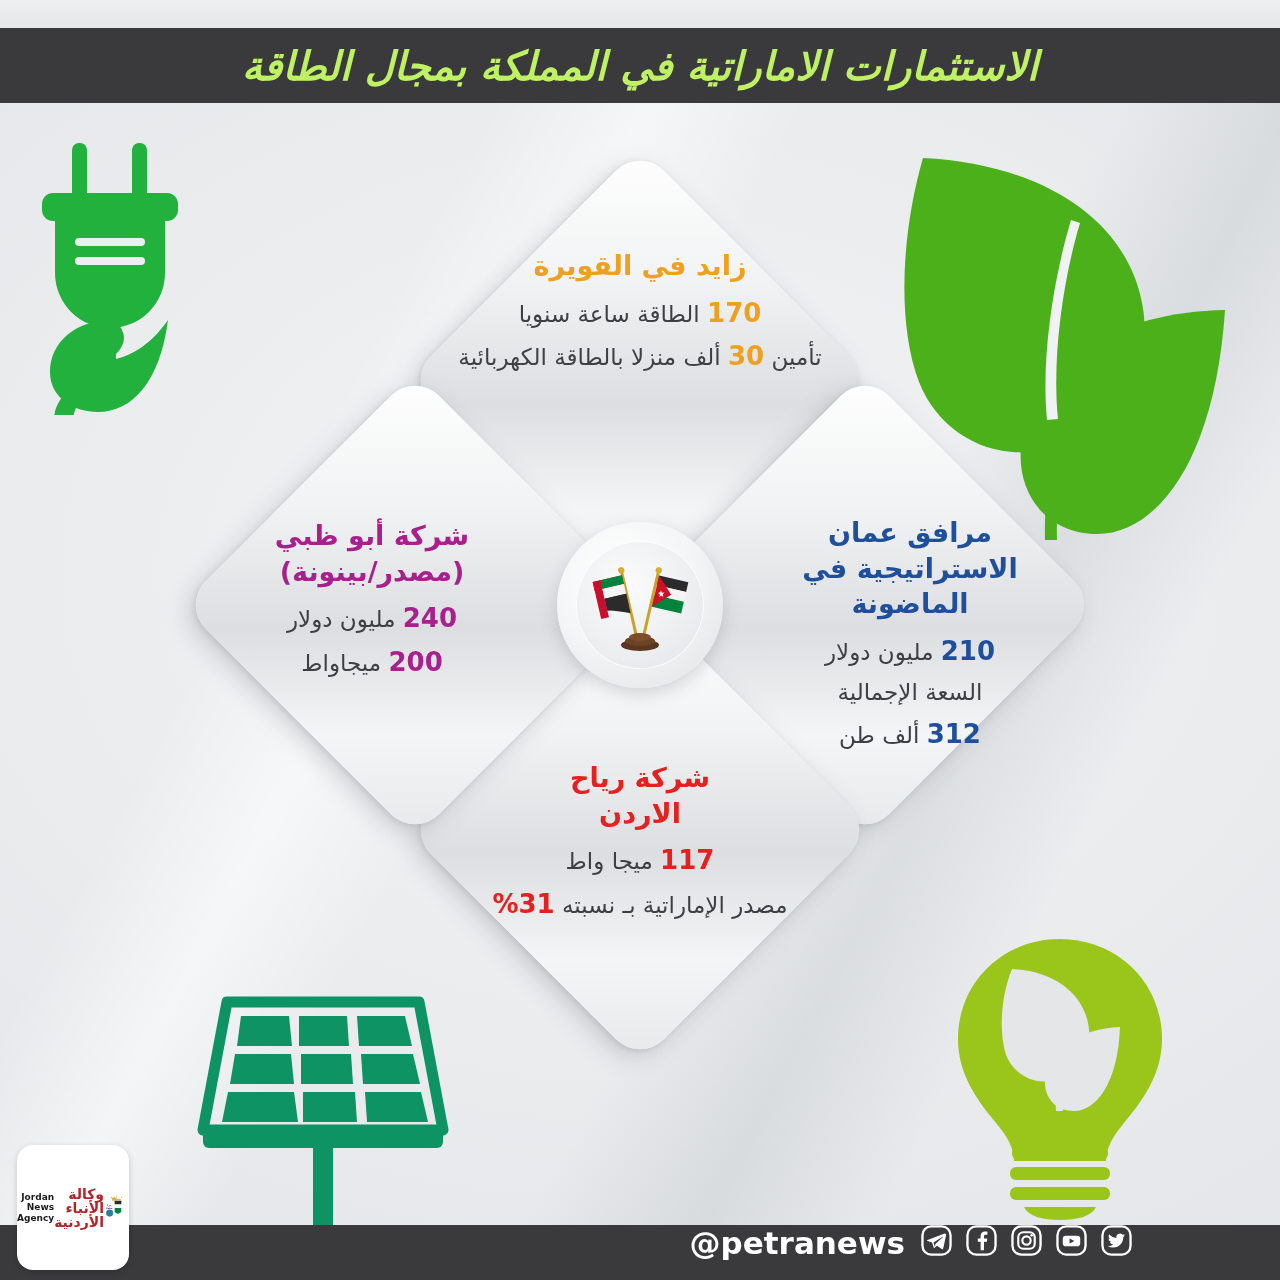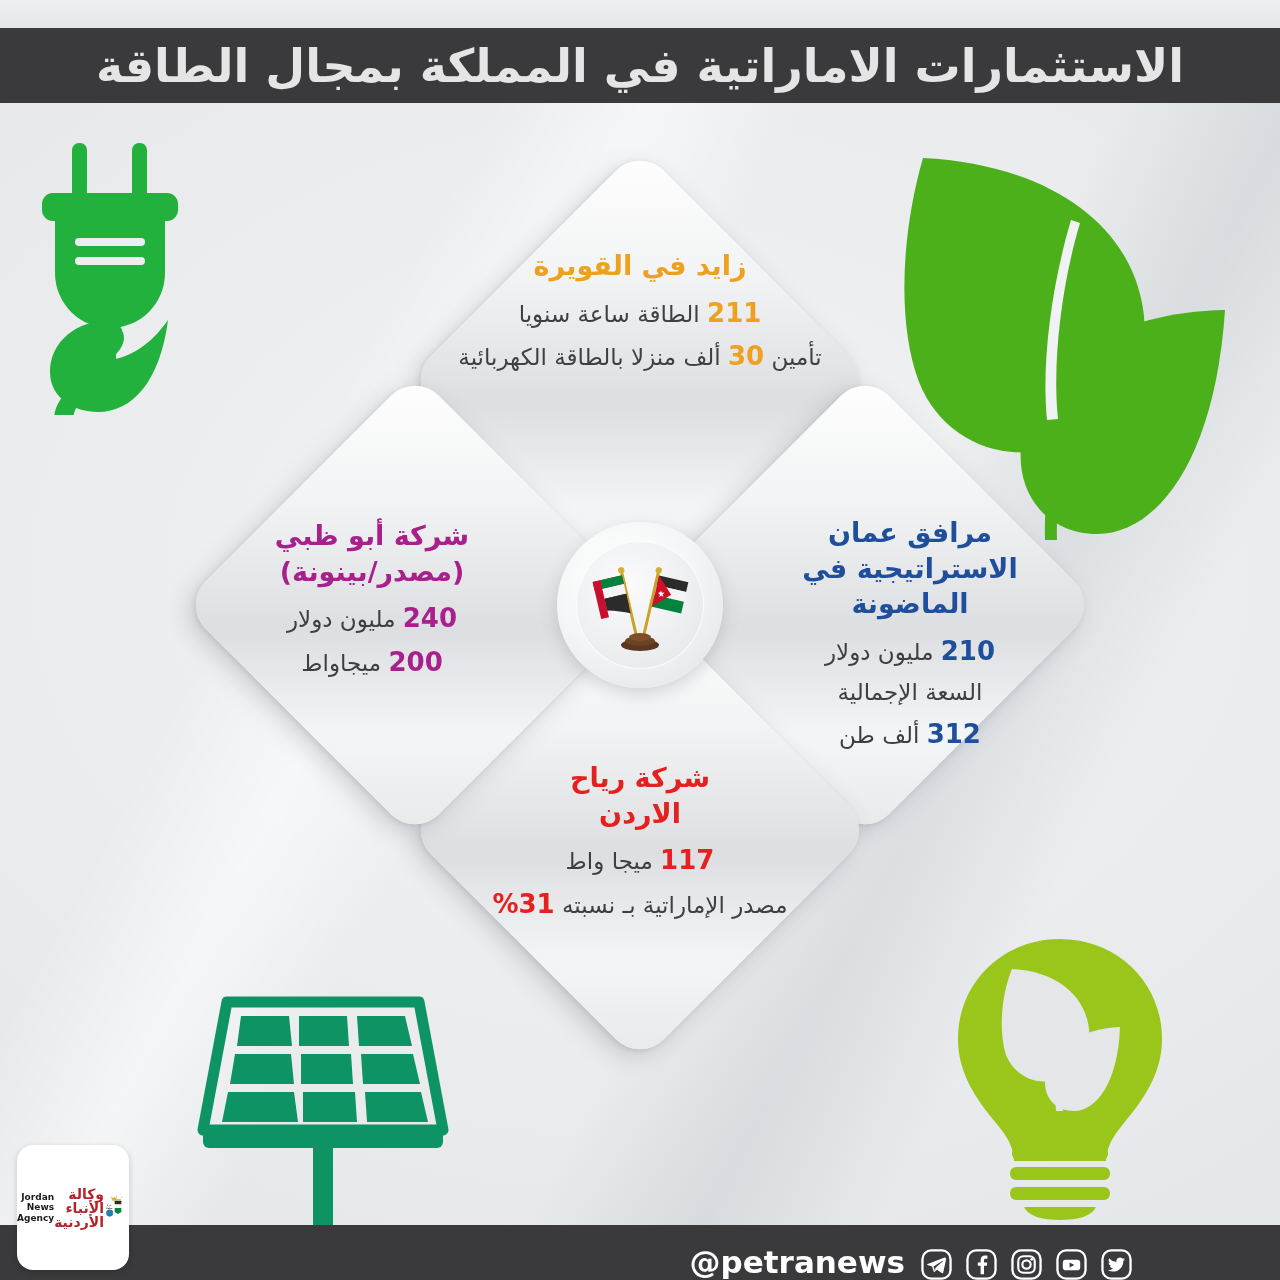--- a/index.html
+++ b/index.html
@@ -17,22 +17,22 @@
     background:
       linear-gradient(118deg, rgba(255,255,255,0) 28%, rgba(255,255,255,.55) 36%, rgba(255,255,255,0) 44%),
       linear-gradient(118deg, rgba(0,0,0,0) 60%, rgba(180,186,192,.30) 69%, rgba(0,0,0,0) 78%);
     pointer-events:none;}
 
   
   .top-strip{position:absolute;left:0;top:0;width:1280px;height:28px;
     background:linear-gradient(180deg,#eef0f1 0%,#e4e6e8 100%);}
   .header-bar{position:absolute;left:0;top:28px;width:1280px;height:75px;
     background:#3a3a3c;display:flex;align-items:center;justify-content:center;}
-  .header-title{color:#e5e5e5;font-size:46px;font-weight:bold;letter-spacing:0px;
-    white-space:nowrap;}
+  .header-title{color:#bef264;font-size:40px;font-weight:bold;letter-spacing:0px;
+    white-space:nowrap;font-style:italic;}
 
   
   .diamond{position:absolute;width:330px;height:330px;border-radius:34px;
     transform:rotate(45deg);
     background:linear-gradient(135deg,#ffffff 0%,#f2f3f4 28%,#dcdee1 55%,#f4f5f6 78%,#e6e8ea 100%);
     box-shadow:0 10px 22px rgba(120,126,133,.30), 0 2px 5px rgba(120,126,133,.20);}
   .d-top{left:475px;top:215px;}
   .d-right{left:700px;top:440px;}
   .d-bottom{left:475px;top:665px;}
   .d-left{left:250px;top:440px;}
@@ -55,21 +55,21 @@
   
   .medallion{position:absolute;left:557px;top:522px;width:166px;height:166px;border-radius:50%;
     background:radial-gradient(circle at 38% 32%, #ffffff 0%, #f4f5f6 48%, #dfe1e4 100%);
     box-shadow:0 6px 16px rgba(120,126,133,.28);display:flex;align-items:center;justify-content:center;}
   .medallion-inner{width:128px;height:128px;border-radius:50%;
     background:radial-gradient(circle at 40% 34%, #fbfbfc 0%, #eceef0 60%, #e2e4e7 100%);
     box-shadow:inset 0 0 0 1px rgba(255,255,255,.85);display:flex;align-items:center;justify-content:center;}
 
   
   .footer-bar{position:absolute;left:0;bottom:0;width:1280px;height:55px;background:#3a3a3c;
-    display:flex;align-items:flex-end;}
+    display:flex;align-items:flex-start;}
   .social-row{display:flex;align-items:center;gap:14px;margin-right:148px;}
   .social-icon{width:31px;height:31px;display:block;}
   .handle{color:#ffffff;font-size:31px;font-weight:bold;margin-right:16px;direction:ltr;
     font-family:"DejaVu Sans","Liberation Sans",sans-serif;}
 
   .logo-box{position:absolute;left:17px;bottom:10px;width:112px;height:125px;background:#ffffff;
     border-radius:16px;display:flex;flex-direction:row;align-items:center;justify-content:center;
     box-shadow:0 2px 6px rgba(0,0,0,.18);overflow:hidden;}
   .logo-ar{font-size:14px;color:#b4232a;font-weight:bold;line-height:1;}
   .logo-en{font-size:9px;color:#1b1b1b;font-weight:bold;line-height:1.15;}
@@ -199,21 +199,21 @@
         <ellipse cx="56" cy="88" rx="11" ry="4" fill="#7d4d2c"></ellipse>
       </svg>
     </div>
   </div>
 
   <div class="card-text t-top">
     <div class="card-title c-orange">
       <div>زايد في القويرة</div>
     </div>
     <div class="card-line">
-      <b class="c-orange">211</b>
+      <b class="c-orange">170</b>
       <span>الطاقة ساعة سنويا</span>
     </div>
     <div class="card-line">
       <span>تأمين</span>
       <b class="c-orange">30</b>
       <span>ألف منزلا بالطاقة الكهربائية</span>
     </div>
   </div>
 
   <div class="card-text t-right">

